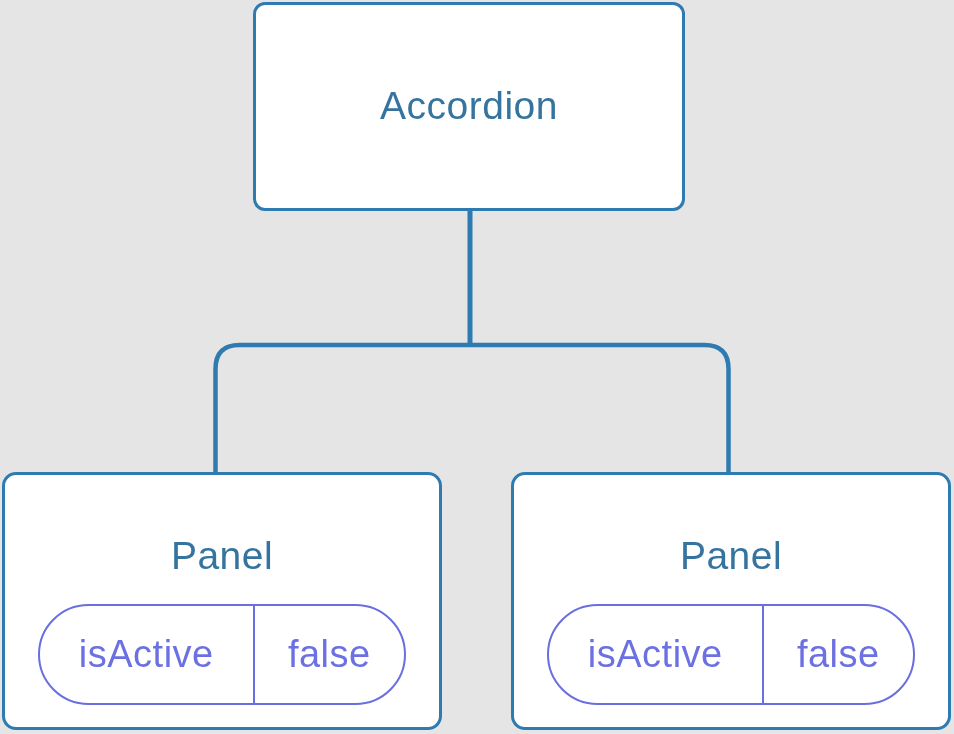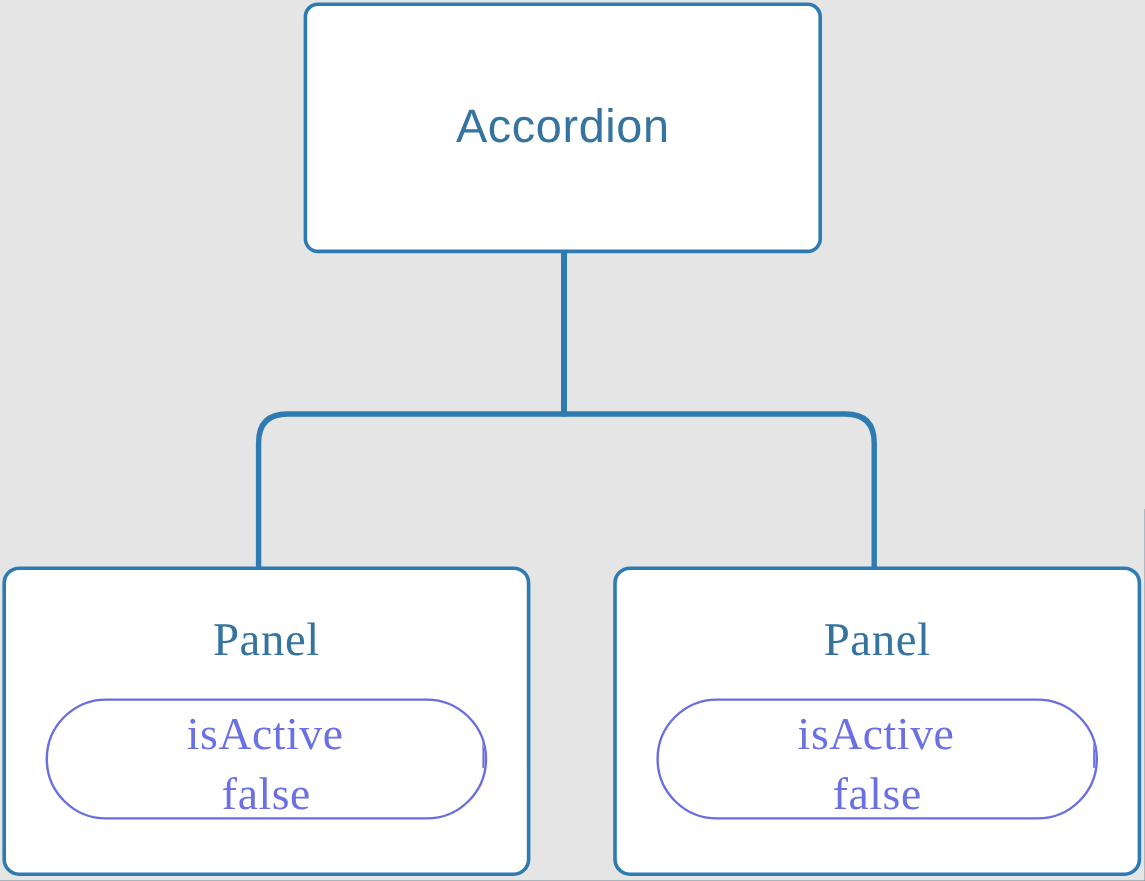--- a/index.html
+++ b/index.html
@@ -54,38 +54,36 @@
     line-height: 1.2;
   }
   .panel-node {
     top: 472px;
     width: 440px;
     height: 258px;
     border-radius: 14px;
     display: flex;
     flex-direction: column;
     align-items: center;
-    padding-top: 36px;
-    font-family: Liberation Serif, serif;
+    padding-top: 58px;
   }
   .panel-left  { left: 2px; }
   .panel-right { left: 511px; }
 
   .state-pill {
     margin-top: 24px;
     width: 368px;
     height: 101px;
     border: 2px solid #696ee0;
     border-radius: 51px;
     box-sizing: border-box;
     display: flex;
     align-items: stretch;
     overflow: hidden;
     background: #ffffff;
-    flex-direction: column;
   }
   .pill-cell {
     display: flex;
     align-items: center;
     justify-content: center;
     color: #6b70e2;
     font-size: 38px;
     font-weight: 400;
     letter-spacing: 0.5px;
   }

